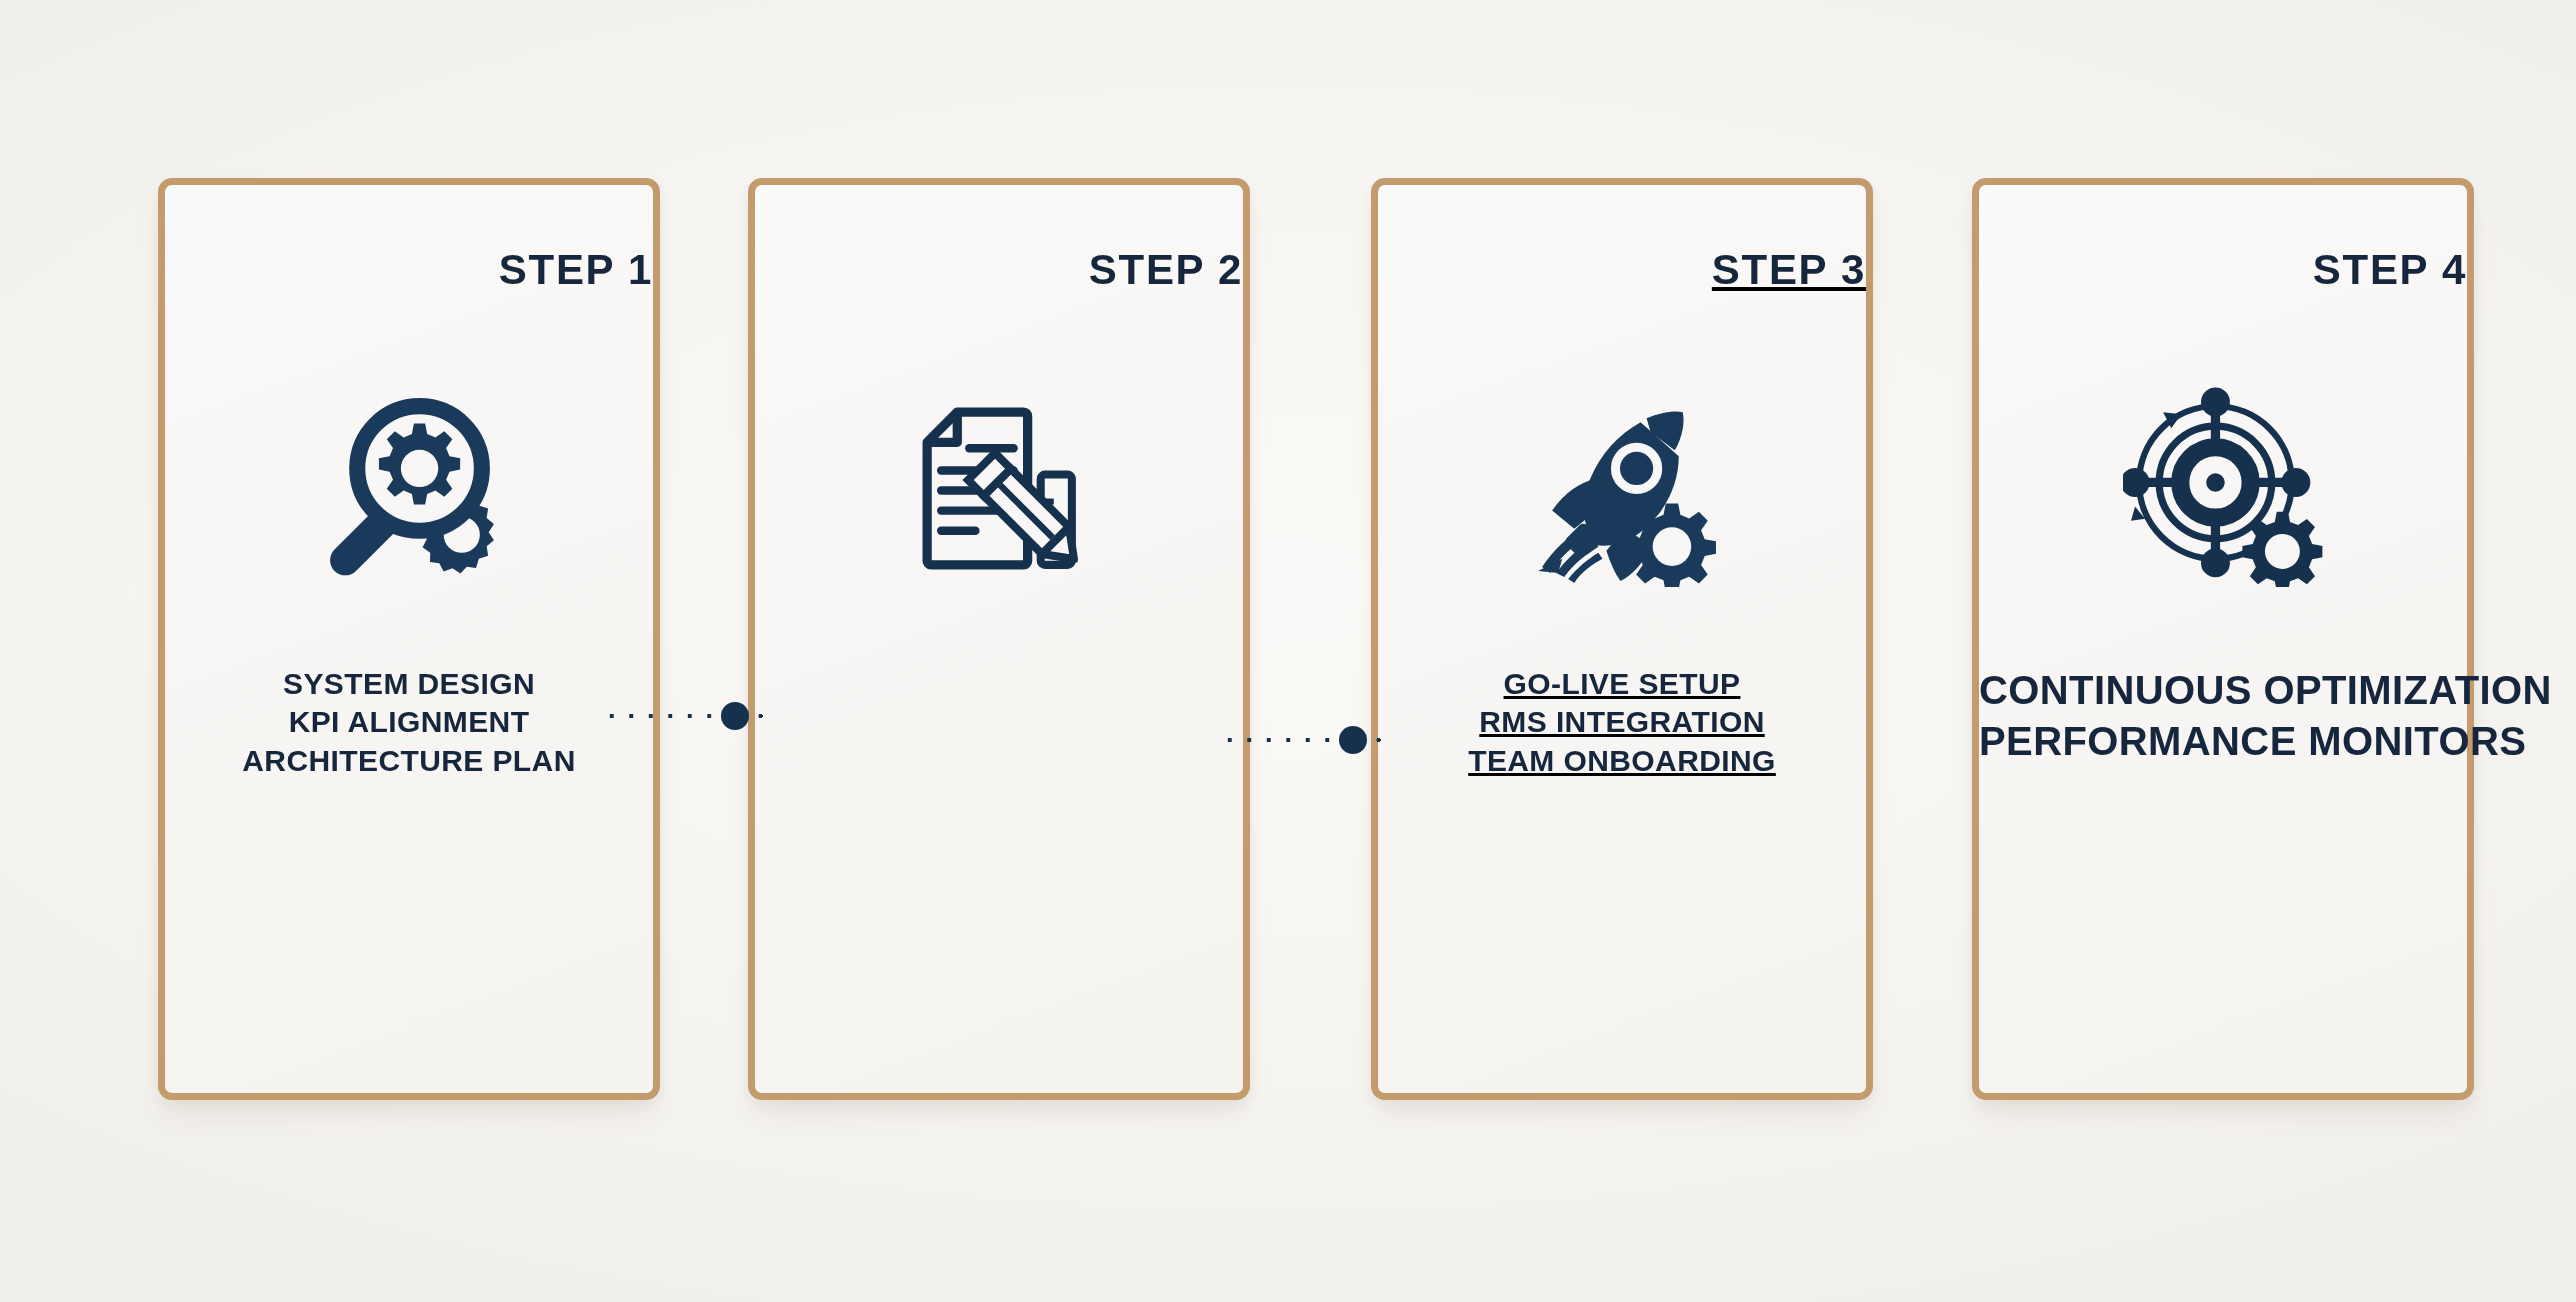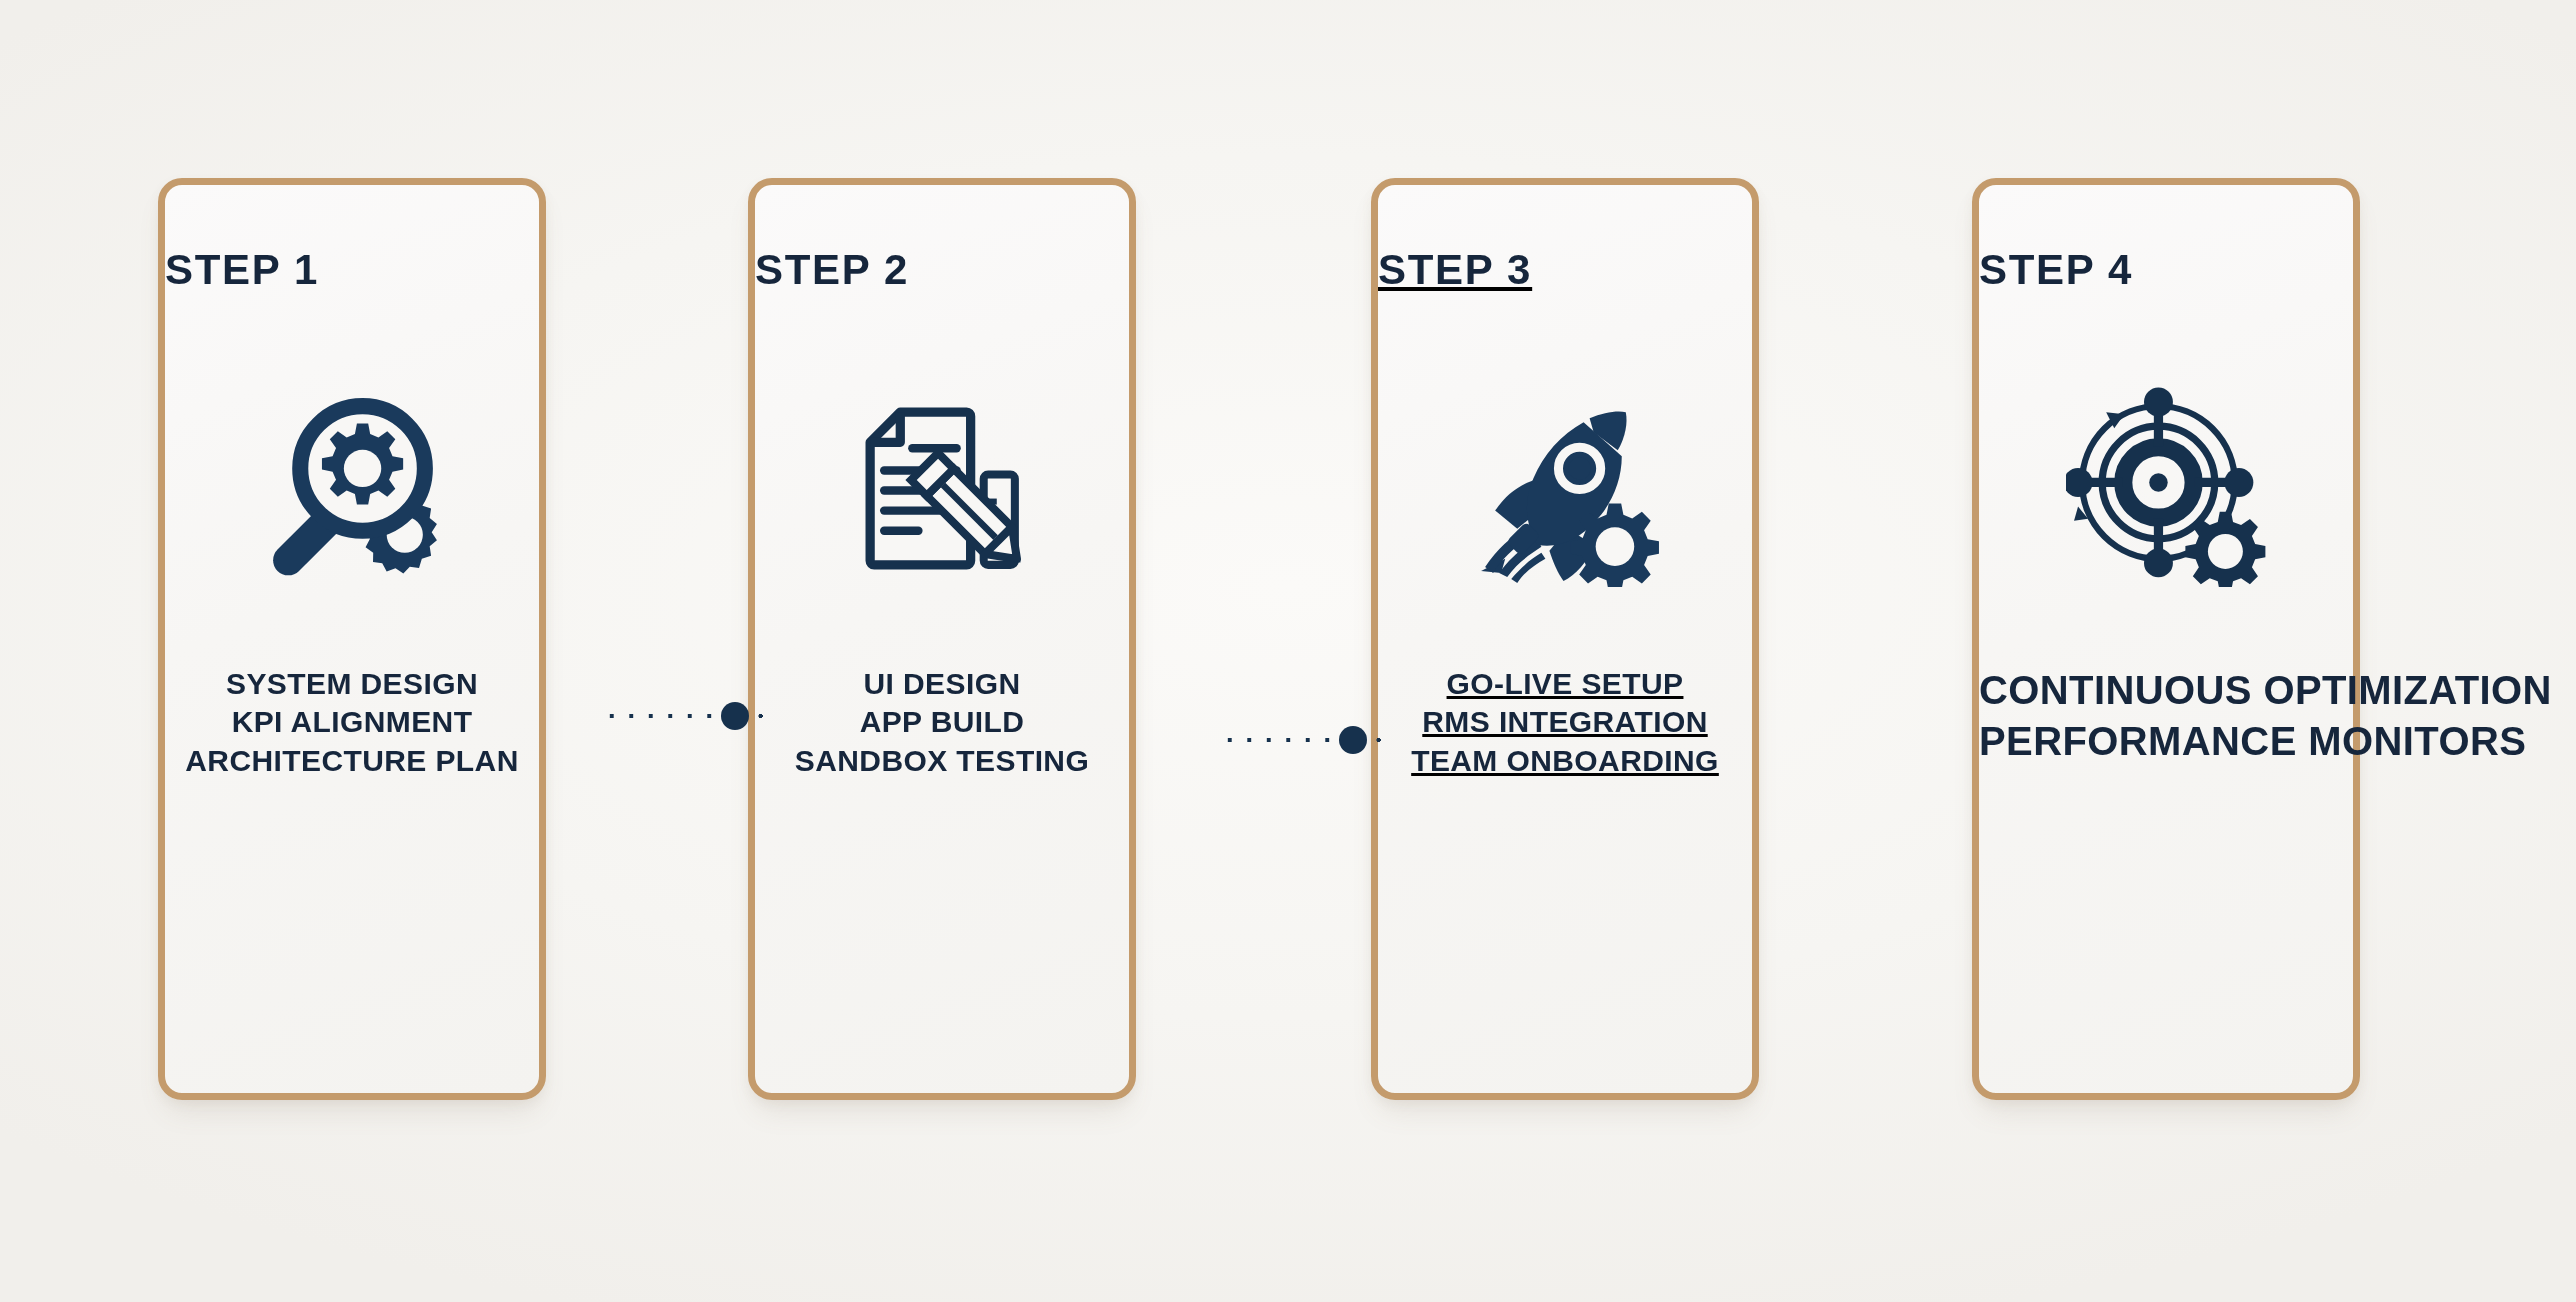--- a/index.html
+++ b/index.html
@@ -27,32 +27,32 @@
   #stage {
     position: absolute;
     inset: 0;
     z-index: 2;
   }
 
   
   .card {
     position: absolute;
     top: 178px;
-    width: 388px;
+    width: 502px;
     height: 922px;
     box-sizing: border-box;
     border: 7.4px solid #c49b6c;
-    border-radius: 24px;
+    border-radius: 14px;
     background: linear-gradient(160deg, #fbfafa 0%, #f7f6f4 45%, #f4f3f0 100%);
     box-shadow:
       0 17.4px 28px -8px rgba(120, 100, 80, 0.13),
       0 4px 10.7px rgba(130, 110, 90, 0.07);
     display: flex;
     flex-direction: column;
-    align-items: flex-start;
+    align-items: flex-end;
     z-index: 3;
   }
   .card.c1 { left: 158px; }
   .card.c2 { left: 748px; }
   .card.c3 { left: 1371px; text-decoration: underline; }
   .card.c4 { left: 1972px; }
 
   .card-title {
     margin-top: 64px;
     font-size: 42px;
@@ -191,25 +191,20 @@
         <g transform="rotate(-45 63 62)">
           <rect x="53.5" y="42" width="19" height="41" fill="#f8f7f5" stroke="#16314d" stroke-width="4"></rect>
           <line x1="63" y1="44" x2="63" y2="81" stroke="#16314d" stroke-width="3.2"></line>
           <rect x="53.5" y="31" width="19" height="11" fill="#f8f7f5" stroke="#16314d" stroke-width="4"></rect>
           <path d="M53.5 83h19l-9.5 13z" fill="#f8f7f5" stroke="#16314d" stroke-width="4" stroke-linejoin="round"></path>
           <path d="M58.5 92.5l4.5 6 4.5-6z" fill="#16314d"></path>
         </g>
       </svg>
     </div>
 
-    <div class="card-lines">
-      <span class="ln">UI DESIGN</span>
-      <span class="ln">APP BUILD</span>
-      <span class="ln">SANDBOX TESTING</span>
-    </div>
   </div>
 
   <div class="card c3">
     <div class="card-title">STEP 3</div>
 
     <div class="icon-wrap">
       <svg width="201" height="201" viewBox="0 0 100 100" fill="none">
         <g fill="#1a3a5c">
 
           <path d="M8 92l12-6-2 7z"></path>

